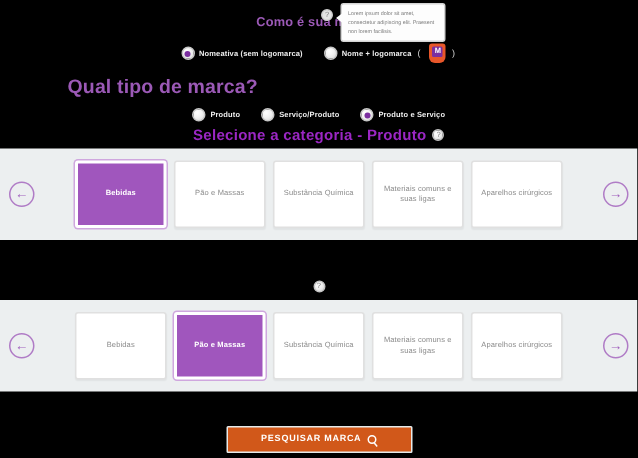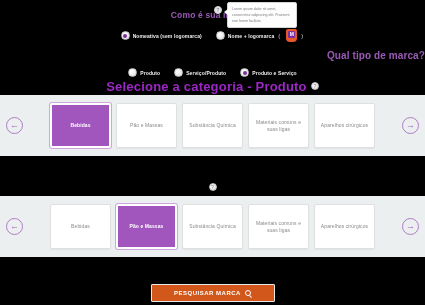--- a/index.html
+++ b/index.html
@@ -154,39 +154,39 @@
     color: #fff;
     font-weight: bold;
   }
   .paren {
     font-size: 6px;
     color: #d6d6d6;
     margin: 0 1px;
   }
 
   .sub-title {
-    text-align: right;
-    font-size: 10px;
+    text-align: left;
+    font-size: 13px;
     font-weight: bold;
     color: #9b59b6;
     margin-top: 8px;
     letter-spacing: .1px;
     margin-left: 45px;
   }
 
   
   .section-head {
     display: flex;
     justify-content: center;
     align-items: center;
     gap: 4px;
     height: 18px;
   }
   .section-head .txt {
-    font-size: 13px;
+    font-size: 10px;
     font-weight: bold;
     color: #9b27c4;
     letter-spacing: .2px;
   }
   .info-dot {
     width: 8px; height: 8px;
     border-radius: 50%;
     background: radial-gradient(circle at 35% 32%, #ffffff 0%, #ededed 50%, #d2d2d2 100%);
     border: 1px solid #c4c4c4;
     font-size: 5px;

